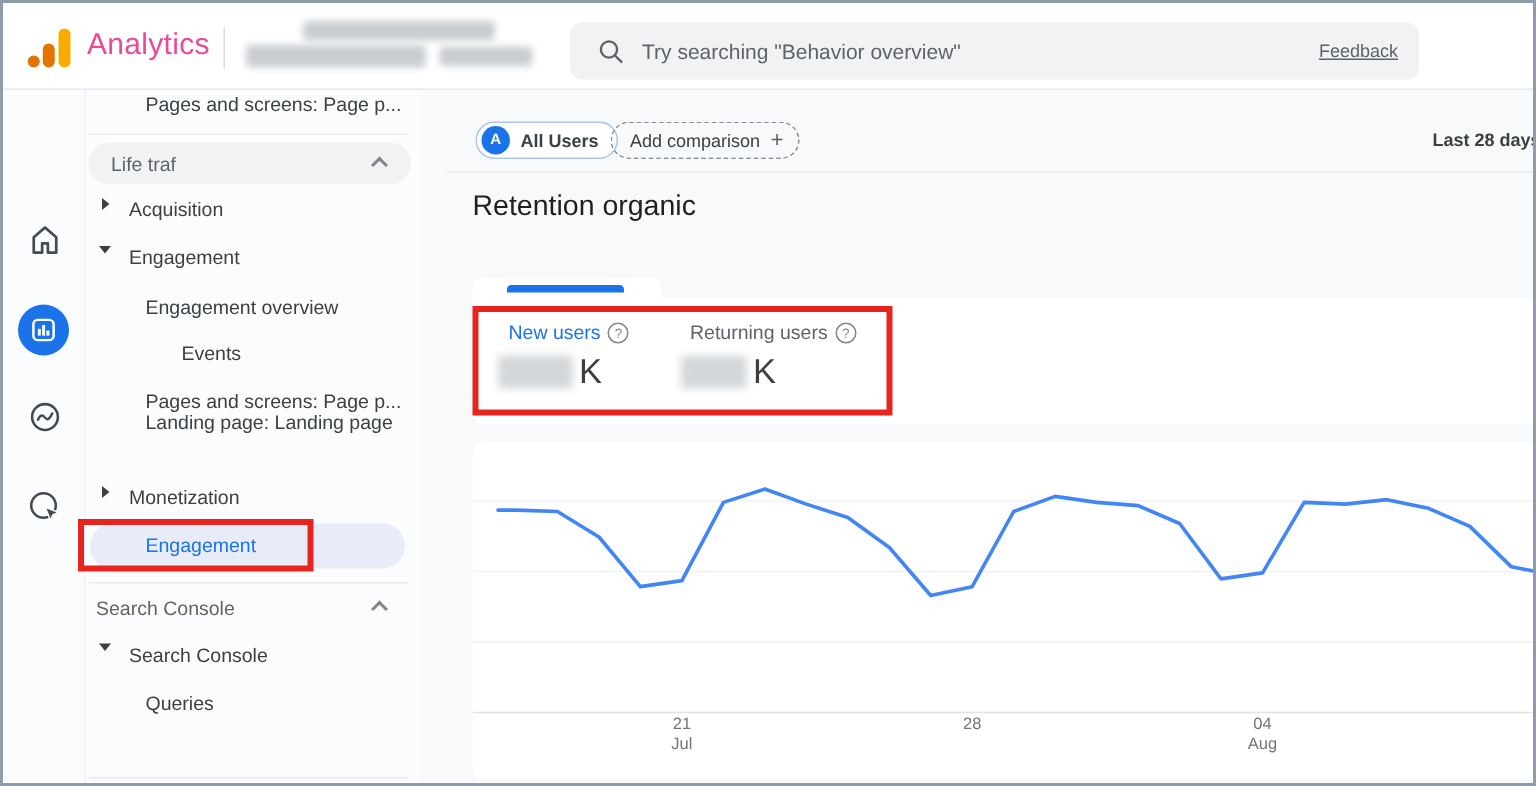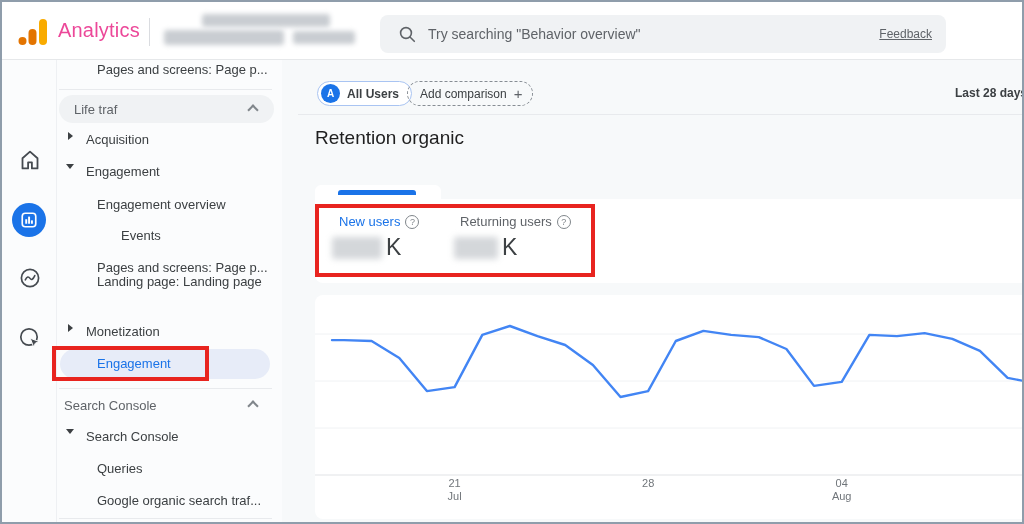--- a/index.html
+++ b/index.html
@@ -137,21 +137,20 @@
     <div class="nav-item nav-child" style="top:294px; color:#1a73e8; font-weight:500;">Engagement</div>
 
     <div class="hdiv" style="left:2px; top:328px; width:213px;"></div>
 
     <div class="sec-head" style="left:7px; top:338px;">Search Console</div>
     <div class="chev-up" style="left:192px; top:342px;"></div>
 
     <div class="tri-d" style="left:9px; top:369px;"></div>
     <div class="nav-item nav-parent" style="top:367px;">Search Console</div>
     <div class="nav-item nav-child" style="top:399px;">Queries</div>
-    <div class="nav-item nav-child" style="top:431px;">Google organic search traf...</div>
 
     <div class="hdiv" style="left:2px; top:458px; width:213px;"></div>
   </div>
 
   <div class="chip-allusers">
     <span class="avatar">A</span>
     <span class="lbl">All Users</span>
   </div>
   <div class="chip-add">
     <span class="lbl">Add comparison</span>

